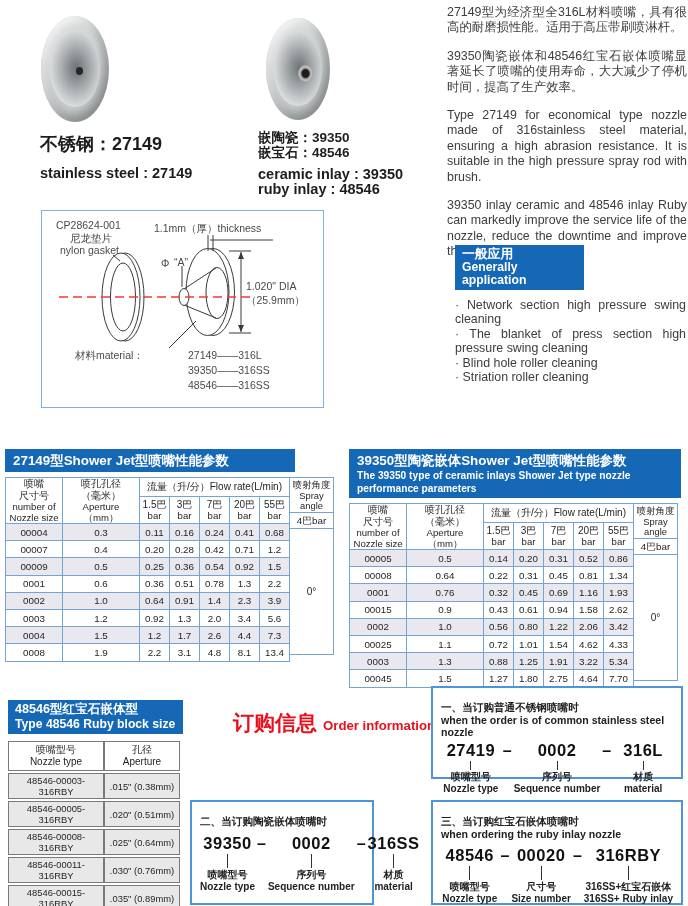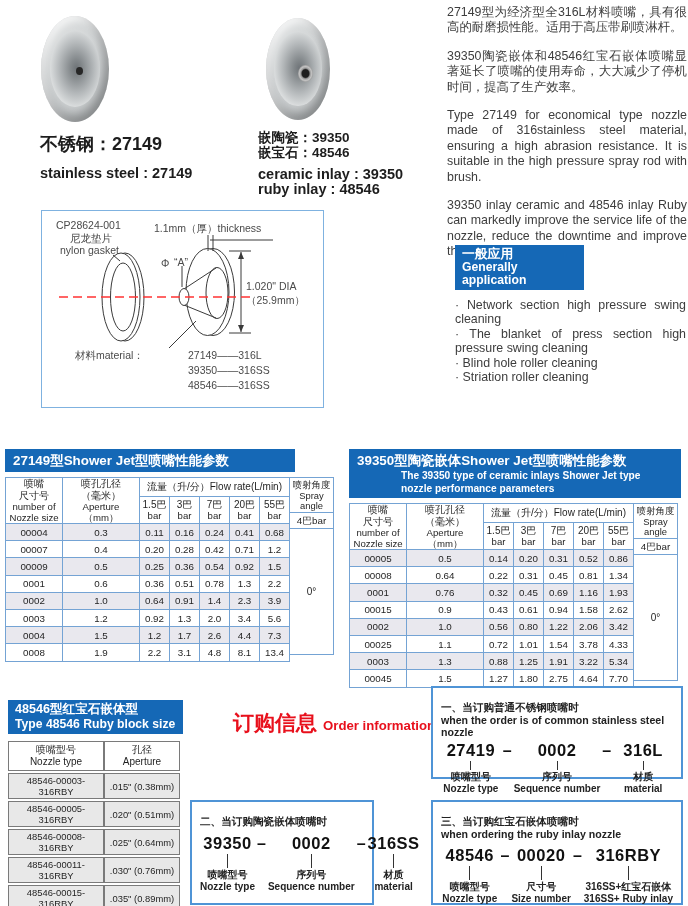--- a/index.html
+++ b/index.html
@@ -42,21 +42,21 @@
   .bullets-cn .bullet{font-size:12.4px;line-height:14.2px;color:#3d3d3d;}
   .bullets-en{margin-top:8px;}
   .bullets-en .bullet{font-size:12.4px;line-height:14.4px;text-align:justify;color:#3d3d3d;}
   .bullet::before{content:"· ";}
 
   
   .perf{position:absolute;width:330px;}
   .perf-bar{padding:4px 8px 3px 8px;margin-bottom:0;}
   .perf-bar .l1{font-size:13.4px;line-height:16px;}
   .perf-bar .l2{font-size:12.2px;line-height:15px;}
-  .perf-bar.small .l2{font-size:10.2px;line-height:13px;margin-left:44px;}
+  .perf-bar.small .l2{font-size:10.2px;line-height:13px;}
   .perf-grid{display:flex;margin-top:5px;}
   table.perf-t{border-collapse:collapse;table-layout:fixed;width:284px;}
   table.perf-t th,table.perf-t td{border:1px solid #74a3d4;text-align:center;padding:0;
     font-weight:normal;color:#1f1f1f;}
   table.perf-t thead th{background:#fff;}
   table.perf-t .hcn{font-size:10px;line-height:11.5px;}
   table.perf-t .hen{font-size:9.6px;line-height:11px;}
   table.perf-t thead tr.sub th{height:26px;}
   table.perf-t tbody td{font-size:9.8px;height:14px;}
   .spray-col{width:44px;border:1px solid #74a3d4;border-left:none;display:flex;
@@ -428,21 +428,21 @@
               <td>1.22</td>
               <td>2.06</td>
               <td>3.42</td>
             </tr>
             <tr>
               <td>00025</td>
               <td>1.1</td>
               <td>0.72</td>
               <td>1.01</td>
               <td>1.54</td>
-              <td>3.78</td>
+              <td>4.62</td>
               <td>4.33</td>
             </tr>
             <tr style="background: rgb(233, 232, 238);">
               <td>0003</td>
               <td>1.3</td>
               <td>0.88</td>
               <td>1.25</td>
               <td>1.91</td>
               <td>3.22</td>
               <td>5.34</td>

